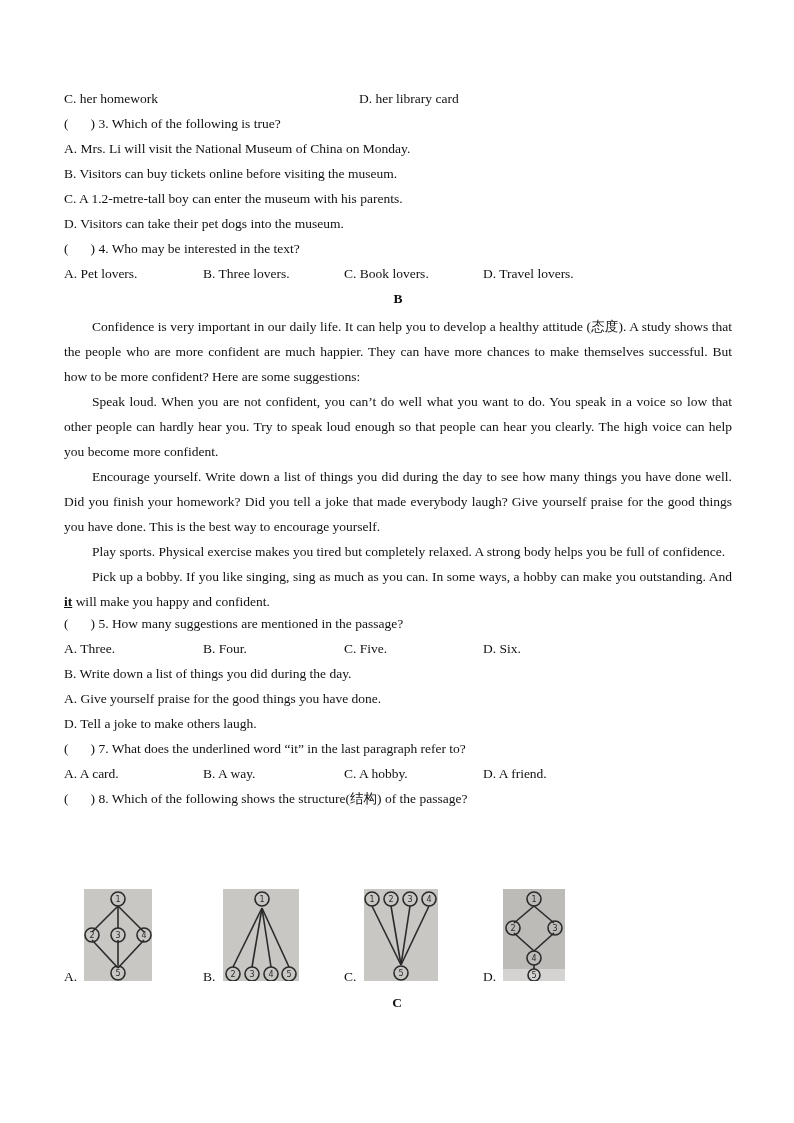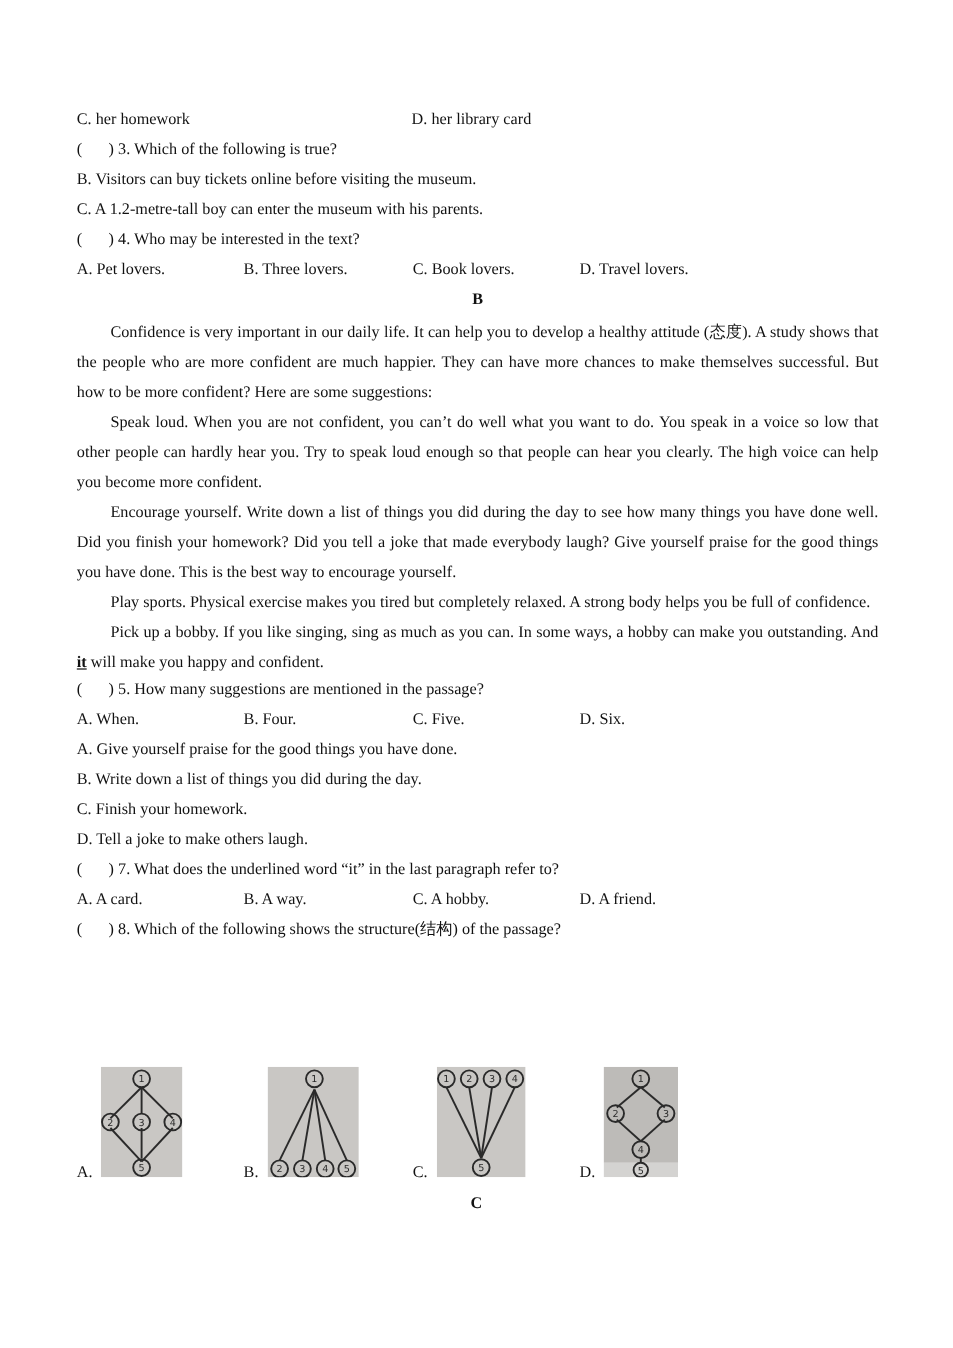--- a/index.html
+++ b/index.html
@@ -9,21 +9,21 @@
     color: #111; font-size: 13.5px;
   }
   .page { position: absolute; left: 64px; top: 89px; width: 668px; }
   .line { height: 25px; line-height: 20px; white-space: nowrap; }
   .para { line-height: 25px; text-align: justify; text-indent: 28px; }
   .opts { display: flex; height: 25px; line-height: 20px; }
   .opts span { display: inline-block; }
   .opts .c0 { width: 139px; }
   .opts .c1 { width: 141px; }
   .opts .c2 { width: 139px; }
-  .two { display: flex; height: 25px; line-height: 20px; }
+  .two { display: flex; height: 25px; line-height: 20px; gap: 16px; }
   .two .c0 { width: 279px; }
   .blank { display: inline-block; width: 22px; }
   .section-title { text-align: center; font-weight: bold; height: 25px; line-height: 20px; }
   u { text-decoration: underline; font-weight: bold; }
   .diagrams { position: absolute; left: 64px; top: 889px; width: 668px; height: 96px; }
   .dg { position: absolute; top: 0; }
   .dg .lbl { position: absolute; bottom: 0; line-height: 16px; }
   .dg svg { position: absolute; left: 20px; top: 0; }
   .bottom-title { position: absolute; left: 0; width: 794px; top: 993px; text-align: center; font-weight: bold; line-height: 20px; }
 </style>
@@ -33,22 +33,24 @@
 <div class="page">
   <div class="two">
     <span class="c0">C. her homework</span>
     <span>D. her library card</span>
   </div>
 
   <div class="line">
     <span><span>(</span><span class="blank"></span><span>)</span></span>
     <span>3. Which of the following is true?</span>
   </div>
+  <div class="line">A. Mrs. Li will visit the National Museum of China on Monday.</div>
   <div class="line">B. Visitors can buy tickets online before visiting the museum.</div>
   <div class="line">C. A 1.2-metre-tall boy can enter the museum with his parents.</div>
+  <div class="line">D. Visitors can take their pet dogs into the museum.</div>
 
   <div class="line">
     <span><span>(</span><span class="blank"></span><span>)</span></span>
     <span>4. Who may be interested in the text?</span>
   </div>
   <div class="opts">
     <span class="c0">A. Pet lovers.</span>
     <span class="c1">B.  Three lovers.</span>
     <span class="c2">C. Book lovers.</span>
     <span>D. Travel lovers.</span>
@@ -60,29 +62,28 @@
   <div class="para">Speak loud. When you are not confident, you can’t do well what you want to do. You speak in a voice so low that other people can hardly hear you. Try to speak loud enough so that people can hear you clearly. The high voice can help you become more confident.</div>
   <div class="para">Encourage yourself. Write down a list of things you did during the day to see how many things you have done well. Did you finish your homework? Did you tell a joke that made everybody laugh? Give yourself praise for the good things you have done. This is the best way to encourage yourself.</div>
   <div class="para">Play sports. Physical exercise makes you tired but completely relaxed. A strong body helps you be full of confidence.</div>
   <div class="para"><span>Pick up a bobby. If you like singing, sing as much as you can. In some ways, a hobby can make you outstanding. And </span><u>it</u><span> will make you happy and confident.</span></div>
 
   <div class="line">
     <span><span>(</span><span class="blank"></span><span>)</span></span>
     <span>5. How many suggestions are mentioned in the passage?</span>
   </div>
   <div class="opts">
-    <span class="c0">A. When.</span>
+    <span class="c0">A. Three.</span>
     <span class="c1">B. Four.</span>
     <span class="c2">C. Five.</span>
     <span>D. Six.</span>
   </div>
 
+  <div class="line">B. Write down a list of things you did during the day.</div>
   <div class="line">A. Give yourself praise for the good things you have done.</div>
-  <div class="line">B. Write down a list of things you did during the day.</div>
-  <div class="line">C. Finish your homework.</div>
   <div class="line">D. Tell a joke to make others laugh.</div>
 
   <div class="line">
     <span><span>(</span><span class="blank"></span><span>)</span></span>
     <span>7. What does the underlined word “it” in the last paragraph refer to?</span>
   </div>
   <div class="opts">
     <span class="c0">A. A card.</span>
     <span class="c1">B.  A way.</span>
     <span class="c2">C. A hobby.</span>

